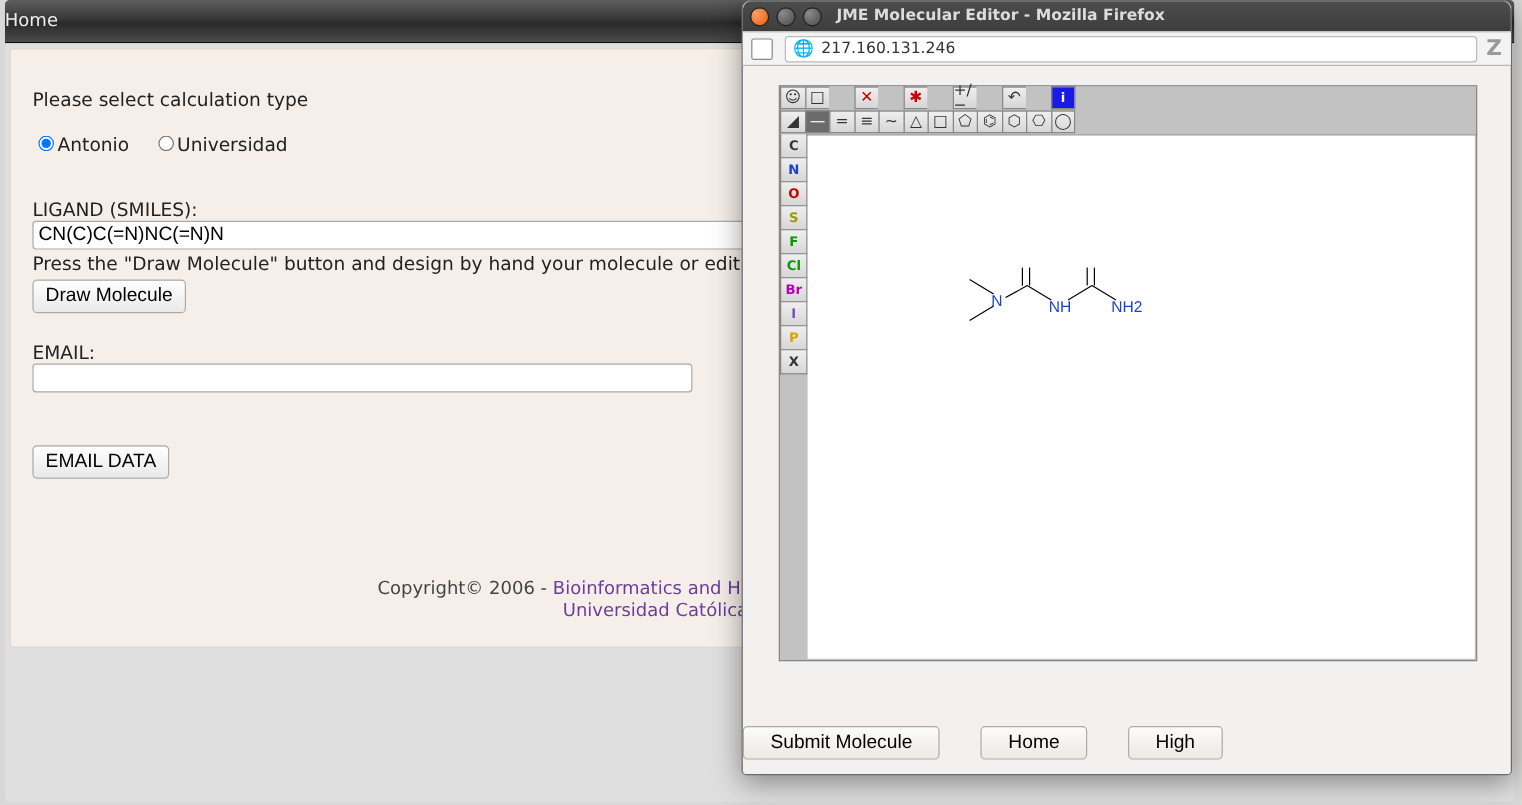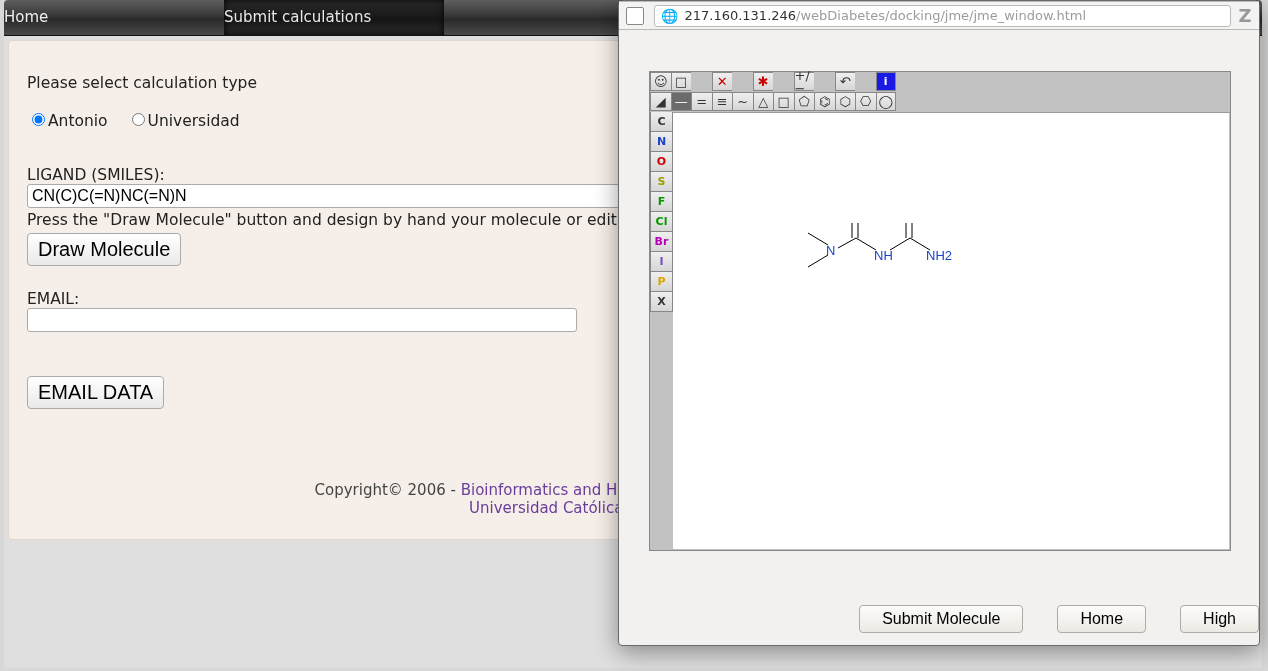--- a/index.html
+++ b/index.html
@@ -8,21 +8,21 @@
 .menubar .tab{flex:0 0 220px;color:#eee;text-align:left;line-height:35px;cursor:pointer}
 .menubar .tab.active{background:linear-gradient(#2a2a2a,#1c1c1c 40%,#151515 55%,#2a2a2a);color:#e8e8e8;box-shadow:inset 0 0 6px #000}
 .content{position:absolute;left:8px;top:40px;width:1250px;height:500px;background:#f6efe9;border:1px solid #e2d7cc;border-radius:4px;box-sizing:border-box;padding:18px;font-size:15.5px}
 .content h4{margin:15px 0 0 0;font-weight:normal}
 .radiorow{margin-top:18px}
 .radiorow label{margin-right:14px}
 .block{margin-top:36px}
 .ltxt{display:block}
 input.txt{width:560px;font-size:16px;padding:2px 4px;border:1px solid #aaa;border-radius:3px;background:#fff}
 .hint{margin-top:3px}
-button.std{margin-top:4px;font-size:20px;padding:4px 10px;border:1px solid #aaa;border-radius:4px;background:linear-gradient(#fff,#e9e9e9);cursor:pointer}
+button.std{margin-top:4px;font-size:16px;padding:4px 10px;border:1px solid #aaa;border-radius:4px;background:linear-gradient(#fff,#e9e9e9);cursor:pointer}
 .emailblk{margin-top:24px}
 .submitblk{margin-top:40px}
 .footer{position:absolute;left:0;right:0;bottom:22px;text-align:center;font-size:15px;color:#444}
 .footer a{color:#6a3c9c;text-decoration:none}
 
 .popup{position:absolute;left:618px;top:0;width:640px;height:644px;background:#f2f1f0;border:1px solid #6a6a6a;border-radius:7px 7px 4px 4px;box-shadow:0 6px 24px rgba(0,0,0,.4)}
 .titlebar{height:25px;background:linear-gradient(#4c4c4c,#3d3d3d);border-radius:7px 7px 0 0;display:flex;align-items:center;color:#ddd;font-weight:bold;font-size:13px}
 .tcircle{width:14px;height:14px;border-radius:50%;margin-left:6px;border:1px solid #222;display:inline-block}
 .tcircle.close{background:radial-gradient(circle at 30% 30%,#ff9f64,#e85c0f)}
 .tcircle.grey{background:radial-gradient(circle at 30% 30%,#8a8a8a,#4a4a4a)}
@@ -39,32 +39,31 @@
 .tbbtn{width:20.5px;height:19px;border:1px solid #888;border-right:none;background:linear-gradient(#efefef,#d6d6d6);display:flex;align-items:center;justify-content:center;font-size:11px;color:#333;box-sizing:border-box}
 .tbbtn:last-child{border-right:1px solid #888}
 .tbbtn.sel{background:#6b6b6b;color:#fff}
 .leftcol{position:absolute;left:0;top:40px;width:22px}
 .leftcol .el{width:21px;height:19px;border:1px solid #888;border-top:none;background:linear-gradient(#efefef,#d6d6d6);text-align:center;font-size:11px;line-height:19px;font-weight:bold}
 .el.C{color:#333}.el.N{color:#1944c9}.el.O{color:#c00}.el.S{color:#9b9b00}.el.F{color:#0a9600}.el.Cl{color:#0a9600}.el.Br{color:#b800b8}.el.I{color:#7a4fbc}.el.P{color:#d9a400}.el.X{color:#333}
 .canvas{position:absolute;left:23px;top:41px;right:1px;bottom:1px;background:#fff}
 .mol{position:absolute;left:135px;top:110px;font-size:13px}
 .mol svg{overflow:visible}
 .mol text{font-family:Arial;font-size:13px}
-.btnrow{position:absolute;left:0;right:0;bottom:12px;display:flex;justify-content:flex-end;gap:34px}
+.btnrow{position:absolute;left:0;right:0;bottom:12px;display:flex;justify-content:flex-start;gap:34px}
 .btnrow button{font-size:16px;padding:4px 22px;border:1px solid #b0aba4;border-radius:4px;background:linear-gradient(#fcfcfb,#ece9e4);cursor:pointer}
 .tb-sym{font-size:13px;line-height:1}
 </style>
 </head>
 <body>
 
 <div class="bgpanel"></div>
 
 <div class="menubar">
   <div class="tab">Home</div>
-  <div class="tab active">Submit calculations</div>
 </div>
 
 <div class="content">
   <h4>Please select calculation type</h4>
   <div class="radiorow">
     <label><input type="radio" checked="" style=""><span>Antonio</span></label>
     <label><input type="radio" style=""><span>Universidad</span></label>
   </div>
 
   <div class="block">
@@ -84,26 +83,31 @@
   </div>
 
   <div class="footer">
     <span>Copyright© 2006 - </span>
     <a href="#">Bioinformatics and High Performance Computing Research Group</a><br>
     <a href="#">Universidad Católica San Antonio de Murcia</a>
   </div>
 </div>
 
 <div class="popup">
+  <div class="titlebar">
+    <span class="tcircle close"></span>
+    <span class="tcircle grey"></span>
+    <span class="tcircle grey"></span>
+    <span class="tt">JME Molecular Editor - Mozilla Firefox</span>
+  </div>
   <div class="addrbar">
     <div class="addrsquare"></div>
     <div class="addrbox">
       <span class="globe">🌐</span>
       <span>217.160.131.246</span>
-        <span class="pale">/webDiabetes/docking/jme/jme_window.html</span>
     </div>
     <div class="addrZ">Z</div>
   </div>
 
   <div class="jmewrap">
     <div class="toolbartop">
       <div class="tbrow">
         <div class="tbbtn">
             <span class="tb-sym">☺</span>
           </div>

